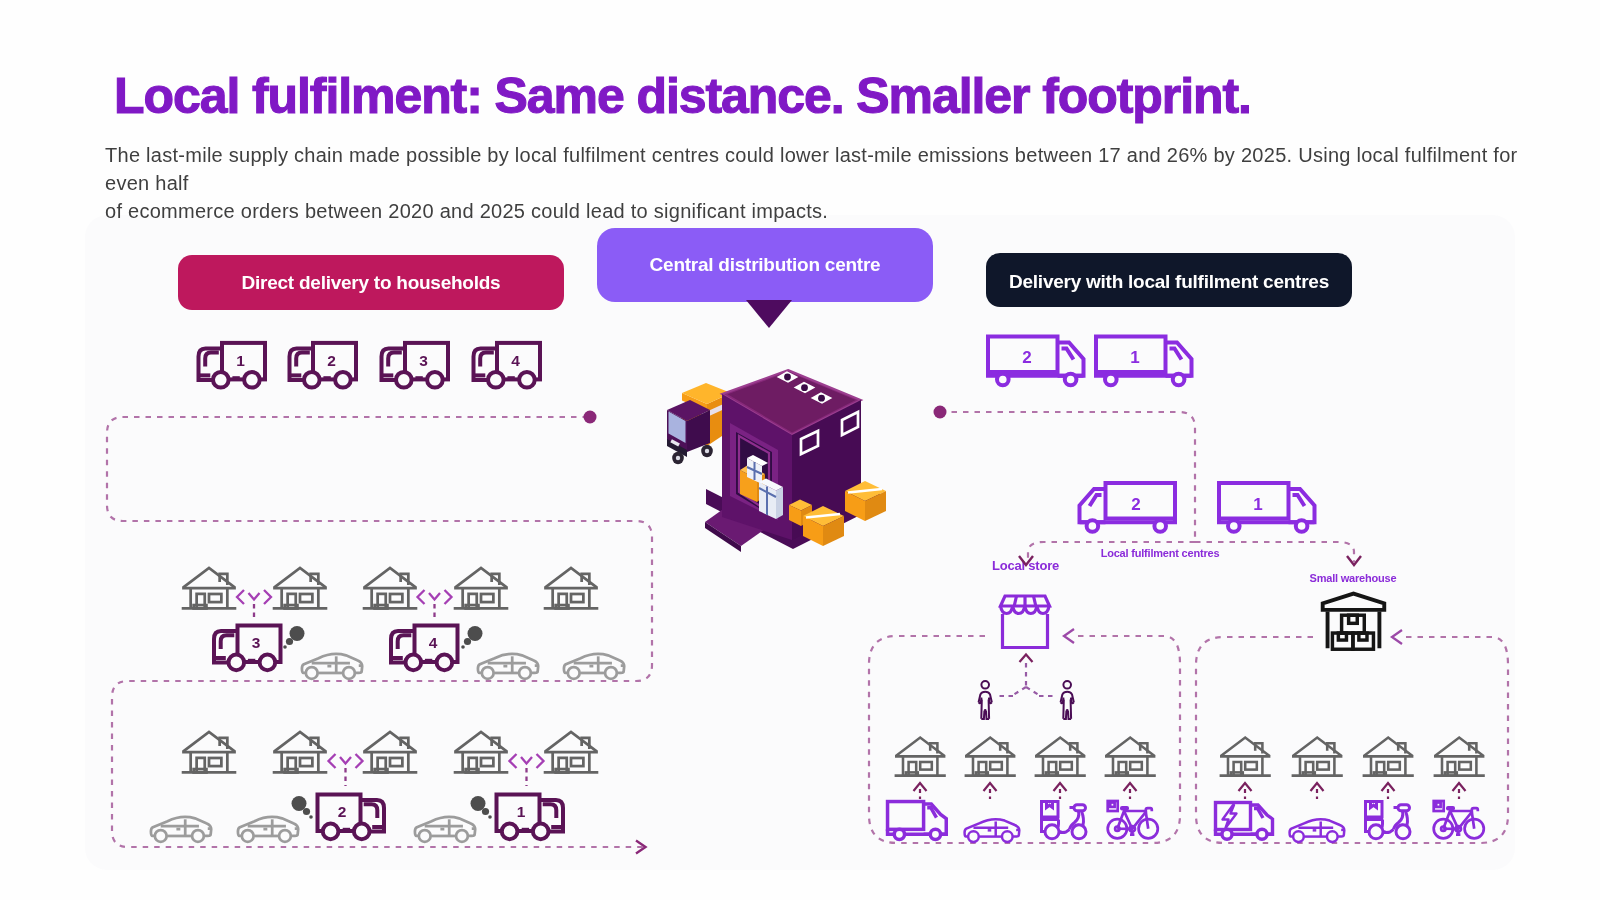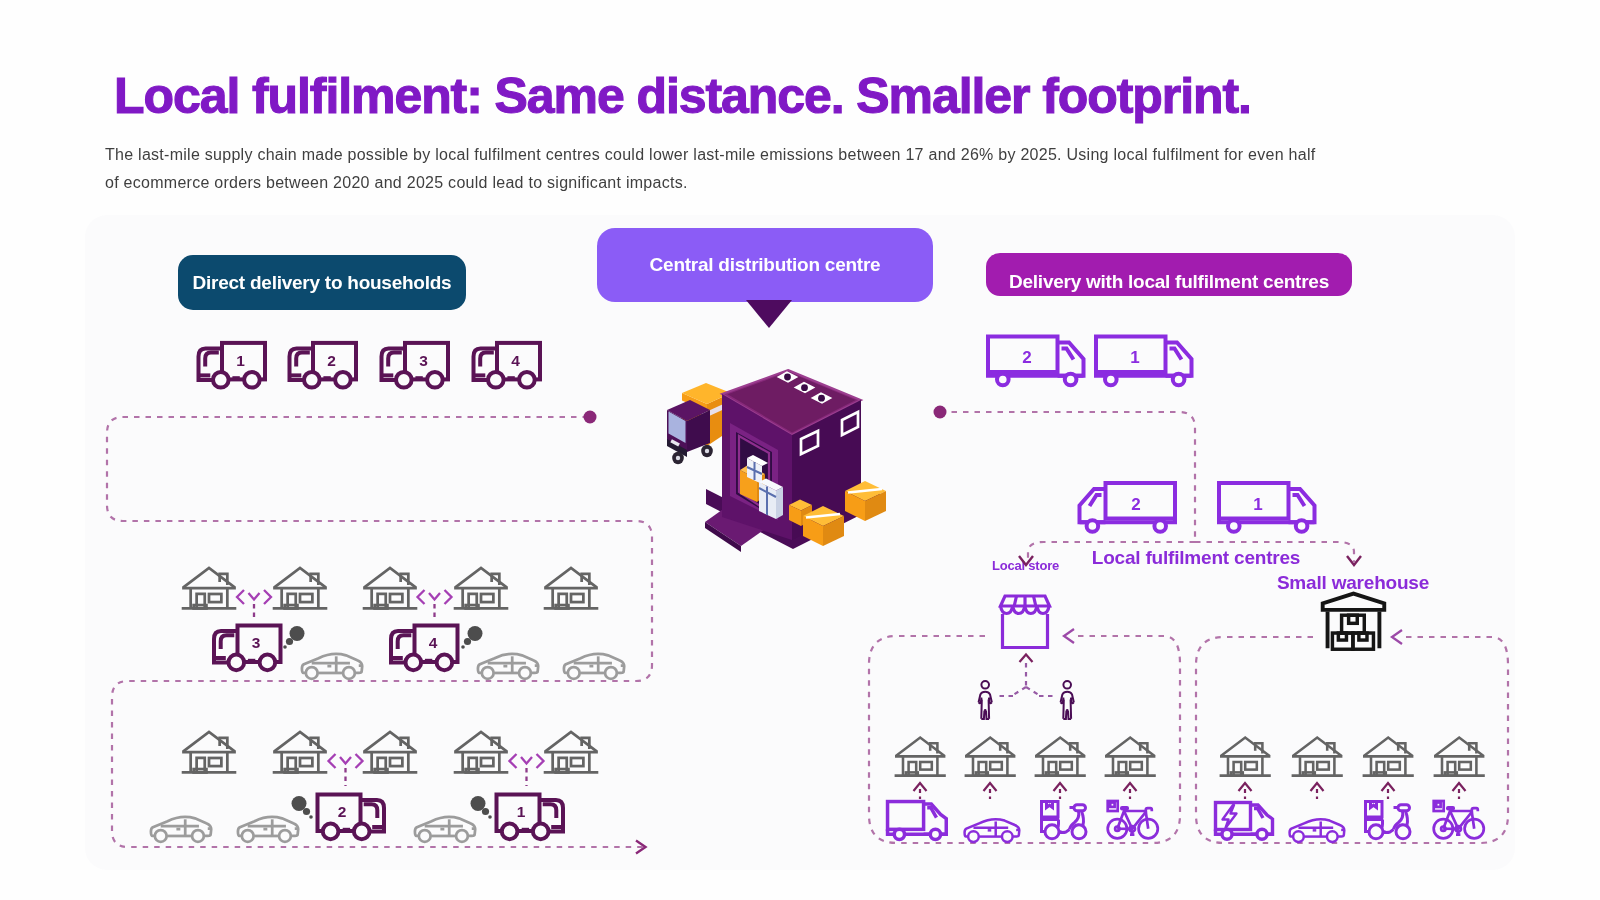--- a/index.html
+++ b/index.html
@@ -1,39 +1,39 @@
 <!DOCTYPE html>
 <html><head>
 <meta charset="utf-8">
 <style>
   html,body{margin:0;padding:0;}
   body{width:1600px;height:900px;background:#fefefe;font-family:"Liberation Sans",sans-serif;overflow:hidden;position:relative;}
   .abs{position:absolute;}
   #card{left:85px;top:215px;width:1430px;height:655px;background:#fbfbfc;border-radius:22px;}
   h1{left:103px;top:56px;margin:11px;font-size:50px;font-weight:bold;letter-spacing:-1.08px;color:#8019c5;position:absolute;-webkit-text-stroke:1.1px #8019c5;}
-  #para{left:105px;top:141px;width:1420px;font-size:16px;line-height:28px;color:#3f3f3f;letter-spacing:0.27px;}
+  #para{left:105px;top:141px;width:1420px;font-size:20px;line-height:28px;color:#3f3f3f;letter-spacing:0.27px;}
   .lbl{color:#fff;font-weight:bold;font-size:19px;text-align:center;border-radius:14px;letter-spacing:-0.25px;}
-  #lblL{left:178px;top:255px;width:288px;height:55px;line-height:55px;background:#0c4a6e;border-radius:15px;}
+  #lblL{left:178px;top:255px;width:386px;height:55px;line-height:55px;background:#be185d;}
   #lblC{left:597px;top:228px;width:336px;height:74px;line-height:74px;background:#8b5cf6;border-radius:18px;}
-  #lblR{left:986px;top:253px;width:366px;height:43px;line-height:57px;background:#a21caf;}
+  #lblR{left:986px;top:253px;width:366px;height:54px;line-height:57px;background:#0f172a;}
   #ptr{left:746px;top:300px;width:0;height:0;border-left:23px solid transparent;border-right:23px solid transparent;border-top:28px solid #4e0b5f;}
   .cap{font-weight:bold;color:#8b2bd9;text-align:center;}
 </style>
 </head>
 <body>
 <div class="abs" id="card"></div>
 <h1>Local fulfilment: Same distance. Smaller footprint.</h1>
 <div class="abs" id="para">The last-mile supply chain made possible by local fulfilment centres could lower last-mile emissions between 17 and 26% by 2025. Using local fulfilment for even half<br>of ecommerce orders between 2020 and 2025 could lead to significant impacts.</div>
 <div class="abs lbl" id="lblL">Direct delivery to households</div>
 <div class="abs lbl" id="lblC">Central distribution centre</div>
 <div class="abs" id="ptr"></div>
 <div class="abs lbl" id="lblR">Delivery with local fulfilment centres</div>
-<div class="abs cap" style="left:1076px;top:547px;width:240px;font-size:19px;letter-spacing:-0.2px;">Local fulfilment centres</div>
+<div class="abs cap" style="left:1040px;top:547px;width:240px;font-size:11px;letter-spacing:-0.2px;">Local fulfilment centres</div>
 <div class="abs cap" style="left:945px;top:558px;width:161px;font-size:13px;letter-spacing:-0.2px;">Local store</div>
-<div class="abs cap" style="left:1263px;top:572px;width:180px;font-size:19px;letter-spacing:-0.2px;">Small warehouse</div>
+<div class="abs cap" style="left:1263px;top:572px;width:180px;font-size:11px;letter-spacing:-0.2px;">Small warehouse</div>
 <svg class="abs" id="art" width="1600" height="900" viewBox="0 0 1600 900" style="left:0;top:0" fill="none">
 <defs>
 <g id="truckA" stroke-width="4" fill="none">
   <rect x="27" y="2.5" width="43" height="36.5"></rect>
   <path d="M27 8 H10.5 Q3.5 8 3.5 16 V39.5 H18"></path>
   <path d="M10.2 26 V18.2 Q10.2 12.2 16 12.2 H23.8"></path>
   <path d="M3.5 35 H15.3"></path>
   <path d="M37.4 37.8 H44.8"></path>
   <circle cx="25.8" cy="39.4" r="7.8" fill="#fbfbfc"></circle>
   <circle cx="56.9" cy="39.4" r="7.8" fill="#fbfbfc"></circle>

